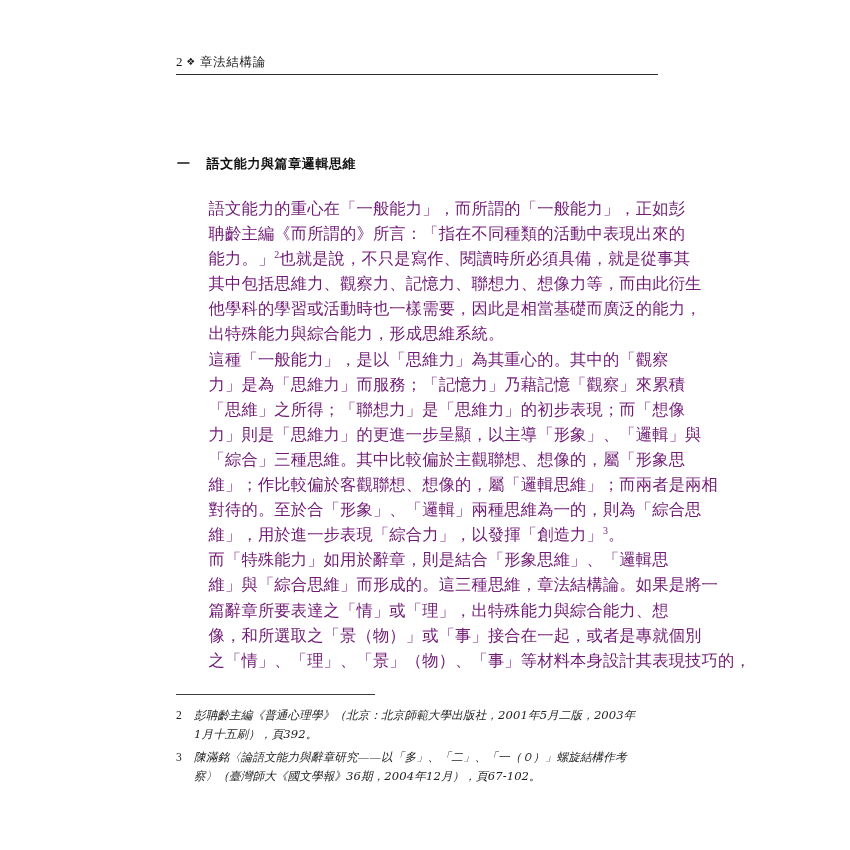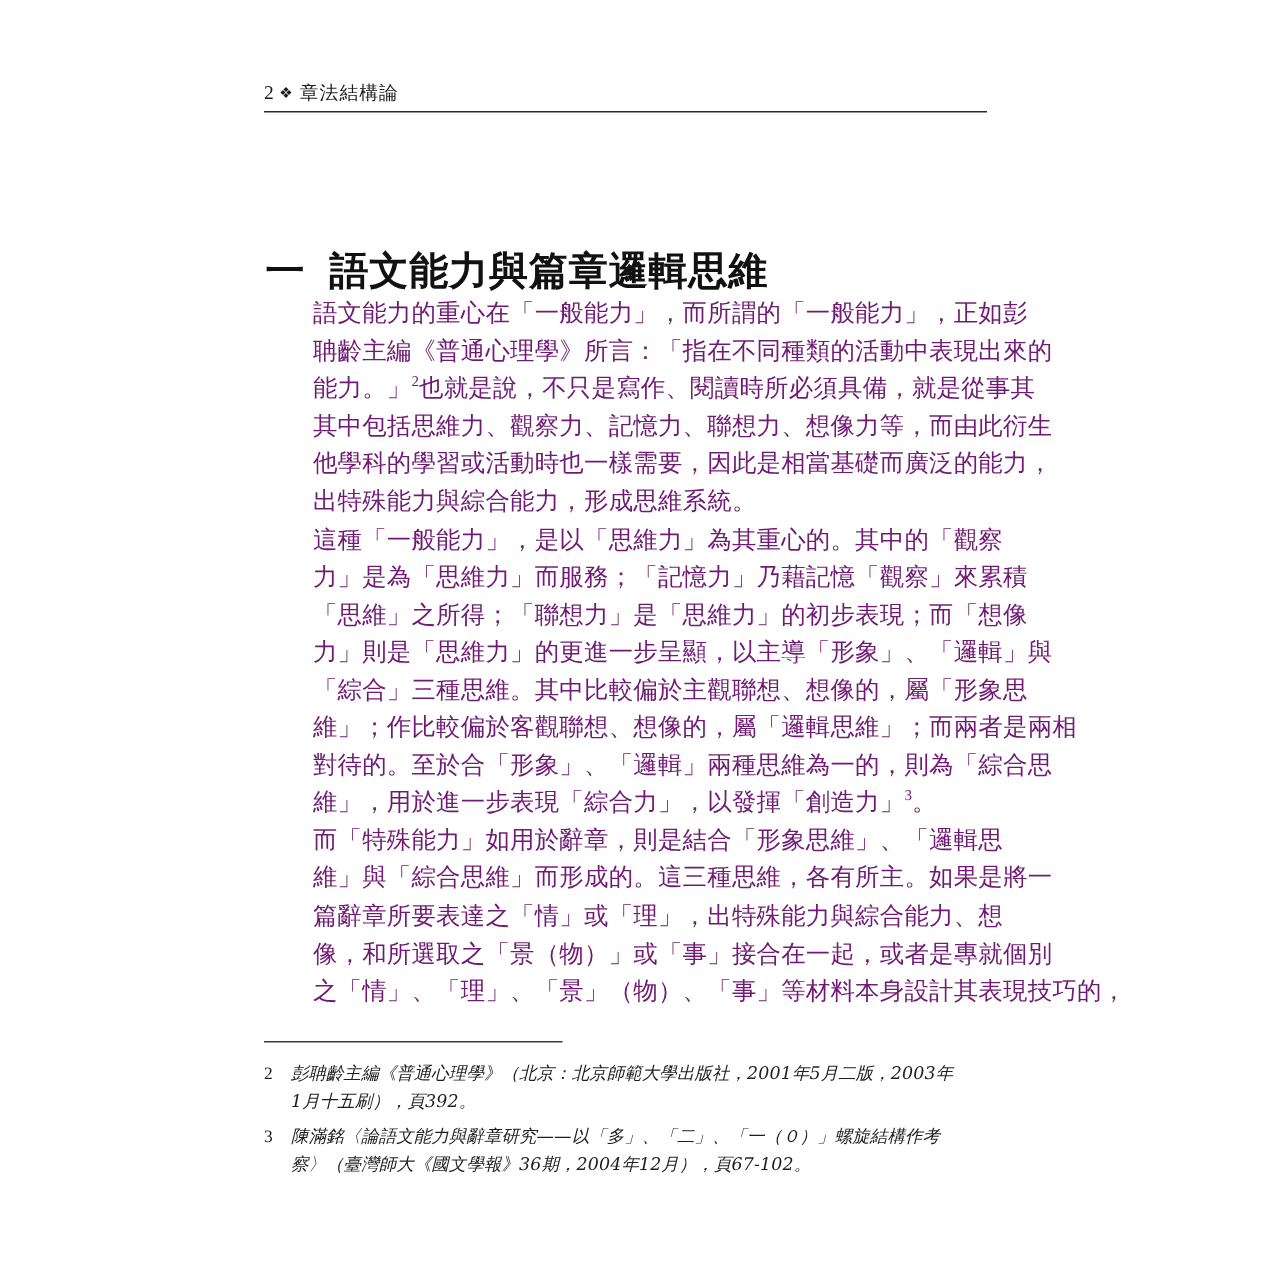--- a/index.html
+++ b/index.html
@@ -64,21 +64,21 @@
   }
 
   
   .section-heading {
     position: absolute;
     top: 146px;
     left: 1px;
     width: 482px;
     font-family: "DejaVu Sans", "Liberation Sans", sans-serif;
     font-weight: bold;
-    font-size: 26px;
+    font-size: 13px;
     letter-spacing: 0.6px;
     color: #111111;
     white-space: nowrap;
   }
   .heading-num { margin-right: 16px; }
 
   
   .body-copy {
     position: absolute;
     top: 196px;
@@ -152,41 +152,41 @@
       <div class="running-head-text"><span class="rh-folio">2</span><span class="rh-orn">❖</span><span>章法結構論</span></div>
       <div class="running-head-rule"></div>
     </div>
 
     <h1 class="section-heading"><span class="heading-num">一</span><span>語文能力與篇章邏輯思維</span></h1>
 
     <div class="body-copy">
 
       <p class="para">
         <span class="ln indent">語文能力的重心在「一般能力」，而所謂的「一般能力」，正如彭</span>
-        <span class="ln">聃齡主編《普通心理學》所言：「指在不同種類的活動中表現出來的</span>
+        <span class="ln">聃齡主編《而所謂的》所言：「指在不同種類的活動中表現出來的</span>
         <span class="ln"><span>能力。」</span><span class="fn-ref">2</span><span>也就是說，不只是寫作、閱讀時所必須具備，就是從事其</span></span>
         <span class="ln">其中包括思維力、觀察力、記憶力、聯想力、想像力等，而由此衍生</span>
         <span class="ln">他學科的學習或活動時也一樣需要，因此是相當基礎而廣泛的能力，</span>
         <span class="ln">出特殊能力與綜合能力，形成思維系統。</span>
       </p>
 
       <p class="para">
         <span class="ln indent">這種「一般能力」，是以「思維力」為其重心的。其中的「觀察</span>
         <span class="ln">力」是為「思維力」而服務；「記憶力」乃藉記憶「觀察」來累積</span>
         <span class="ln">「思維」之所得；「聯想力」是「思維力」的初步表現；而「想像</span>
         <span class="ln">力」則是「思維力」的更進一步呈顯，以主導「形象」、「邏輯」與</span>
         <span class="ln">「綜合」三種思維。其中比較偏於主觀聯想、想像的，屬「形象思</span>
         <span class="ln">維」；作比較偏於客觀聯想、想像的，屬「邏輯思維」；而兩者是兩相</span>
         <span class="ln">對待的。至於合「形象」、「邏輯」兩種思維為一的，則為「綜合思</span>
         <span class="ln"><span>維」，用於進一步表現「綜合力」，以發揮「創造力」</span><span class="fn-ref">3</span><span>。</span></span>
       </p>
 
       <p class="para">
         <span class="ln indent">而「特殊能力」如用於辭章，則是結合「形象思維」、「邏輯思</span>
-        <span class="ln">維」與「綜合思維」而形成的。這三種思維，各有所主。如果是將一</span>
+        <span class="ln">維」與「綜合思維」而形成的。這三種思維，章法結構論。如果是將一</span>
         <span class="ln">篇辭章所要表達之「情」或「理」，出特殊能力與綜合能力、想</span>
         <span class="ln">像，和所選取之「景（物）」或「事」接合在一起，或者是專就個別</span>
         <span class="ln">之「情」、「理」、「景」（物）、「事」等材料本身設計其表現技巧的，</span>
       </p>
 
     </div>
 
     <div class="footnote-zone">
       <div class="footnote-rule"></div>
 

